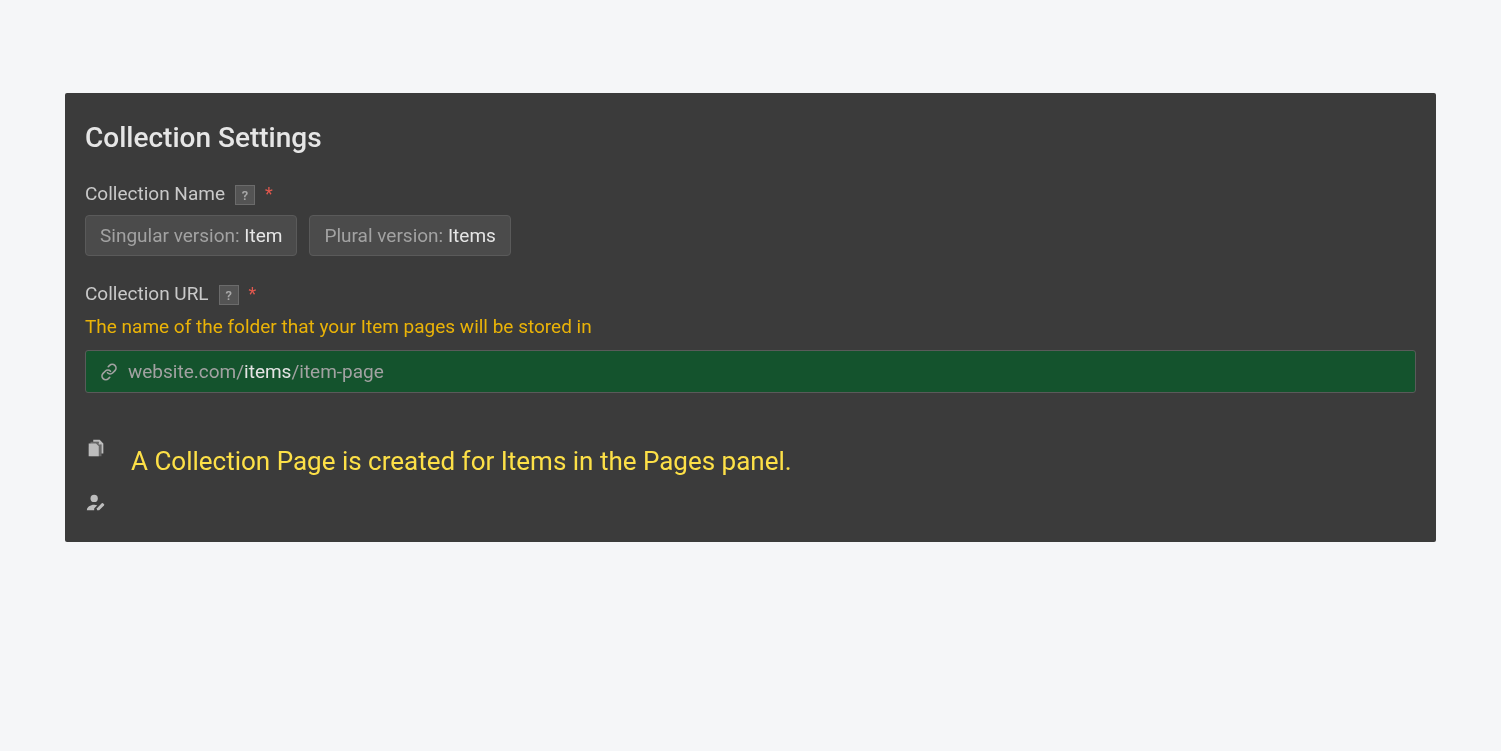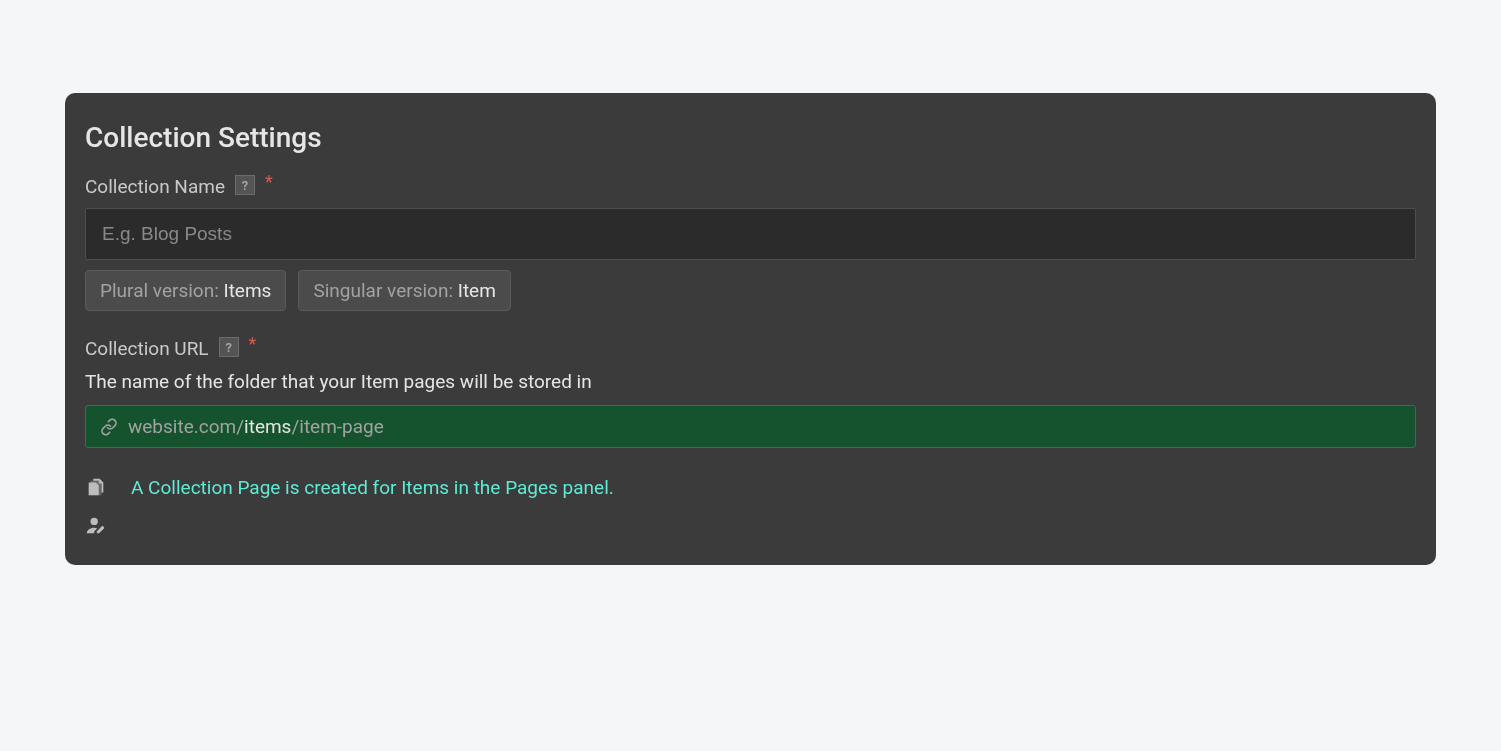--- a/index.html
+++ b/index.html
@@ -9,38 +9,38 @@
     }
     body {
       font-family: -apple-system, BlinkMacSystemFont, "Segoe UI", Roboto, Helvetica, Arial, sans-serif;
       background: #f5f6f8;
       width: 1501px;
       height: 751px;
       padding: 93px 65px 0 65px;
     }
     .panel {
       background: #3b3b3b;
-      border-radius: 10px;
+      border-radius: 2px;
       padding: 28px 0 28px 0;
       color: #d5d5d5;
     }
     .panel-title {
       font-size: 28px;
       font-weight: 500;
       color: #e6e6e6;
       padding: 0 20px 18px 20px;
     }
     .field-group {
       padding: 0 20px;
     }
     .field-header {
       display: flex;
-      align-items: flex-start;
+      align-items: flex-end;
       gap: 10px;
-      margin-top: 3px;
+      margin-top: 10px;
       margin-bottom: 10px;
     }
     .field-label {
       font-size: 19px;
       color: #c9c9c9;
     }
     .help-box {
       display: inline-flex;
       align-items: center;
       justify-content: center;
@@ -55,21 +55,21 @@
     }
     .required {
       color: #e2584e;
       font-size: 18px;
       line-height: 1;
       position: relative;
       top: -2px;
     }
     .field-hint {
       font-size: 19px;
-      color: #e5e5e5;
+      color: #eab308;
       margin-bottom: 12px;
     }
     .text-input {
       display: block;
       width: 100%;
       background: #2b2b2b;
       border: 1px solid #4e4e4e;
       color: #e6e6e6;
       font-size: 19px;
       padding: 14px 16px;
@@ -132,46 +132,46 @@
     }
     .note-icon {
       width: 22px;
       height: 22px;
       display: inline-flex;
       align-items: center;
       justify-content: center;
       color: #bdbdbd;
     }
     .note-text {
-      font-size: 19px;
-      color: #5eead4;
+      font-size: 26px;
+      color: #fde047;
+      margin-top: 25px;
     }
     svg {
       display: block;
     }
   </style>
 </head>
 <body>
 
 <div class="panel">
   <h1 class="panel-title">Collection Settings</h1>
 
   <div class="field-group">
     <div class="field-header">
       <span class="field-label">Collection Name</span>
       <span class="help-box">?</span>
       <span class="required">*</span>
     </div>
-    <input type="text" class="text-input" placeholder="E.g. Blog Posts" style="">
     <div class="chip-row">
       <div class="chip">
-        <span class="muted">Plural version: </span><span>Items</span>
+        <span class="muted">Singular version: </span><span>Item</span>
       </div>
       <div class="chip">
-        <span class="muted">Singular version: </span><span>Item</span>
+        <span class="muted">Plural version: </span><span>Items</span>
       </div>
     </div>
   </div>
 
   <div class="field-group">
     <div class="field-header">
       <span class="field-label">Collection URL</span>
       <span class="help-box">?</span>
       <span class="required">*</span>
     </div>

